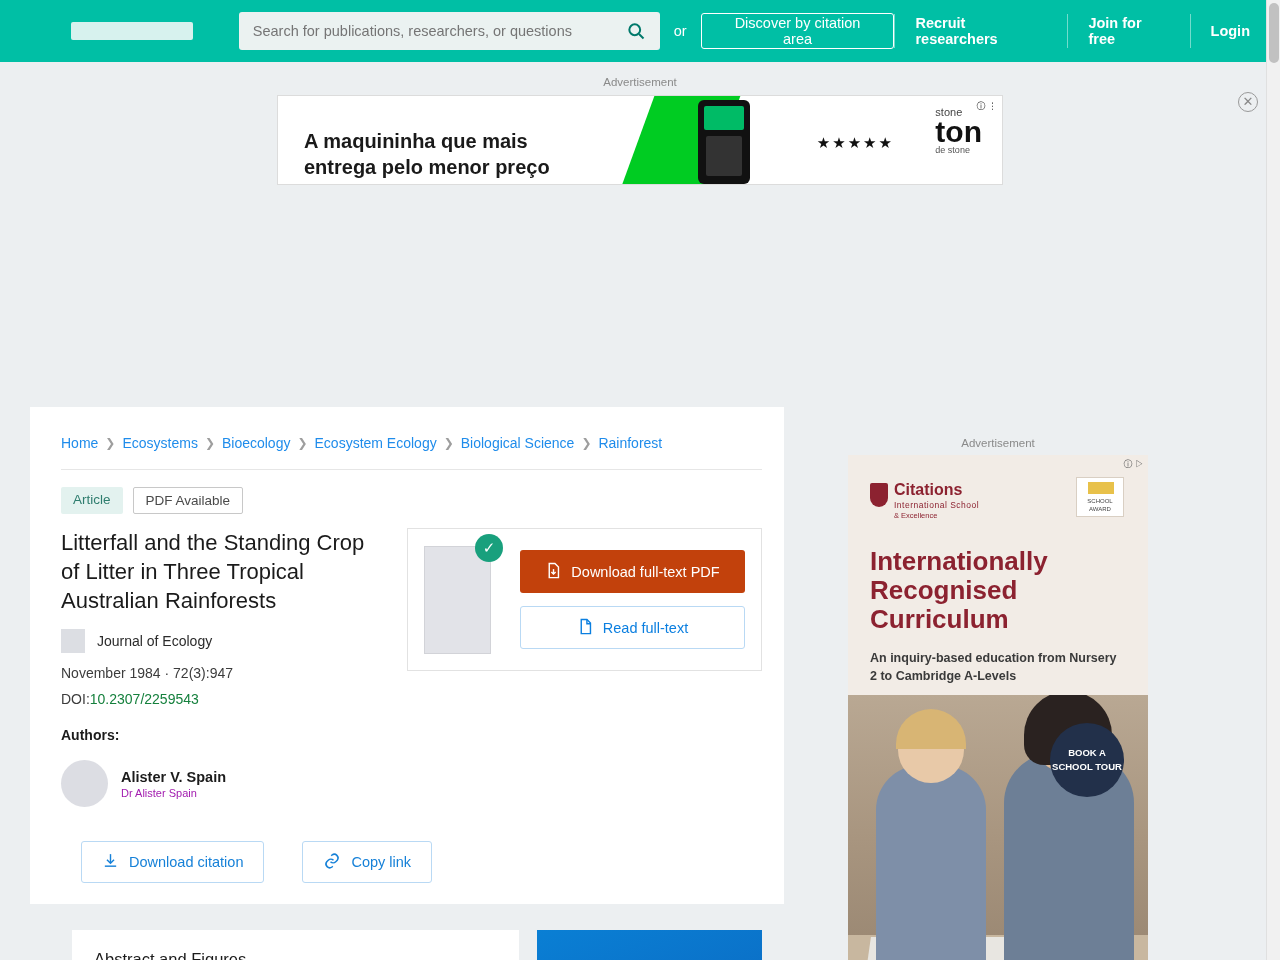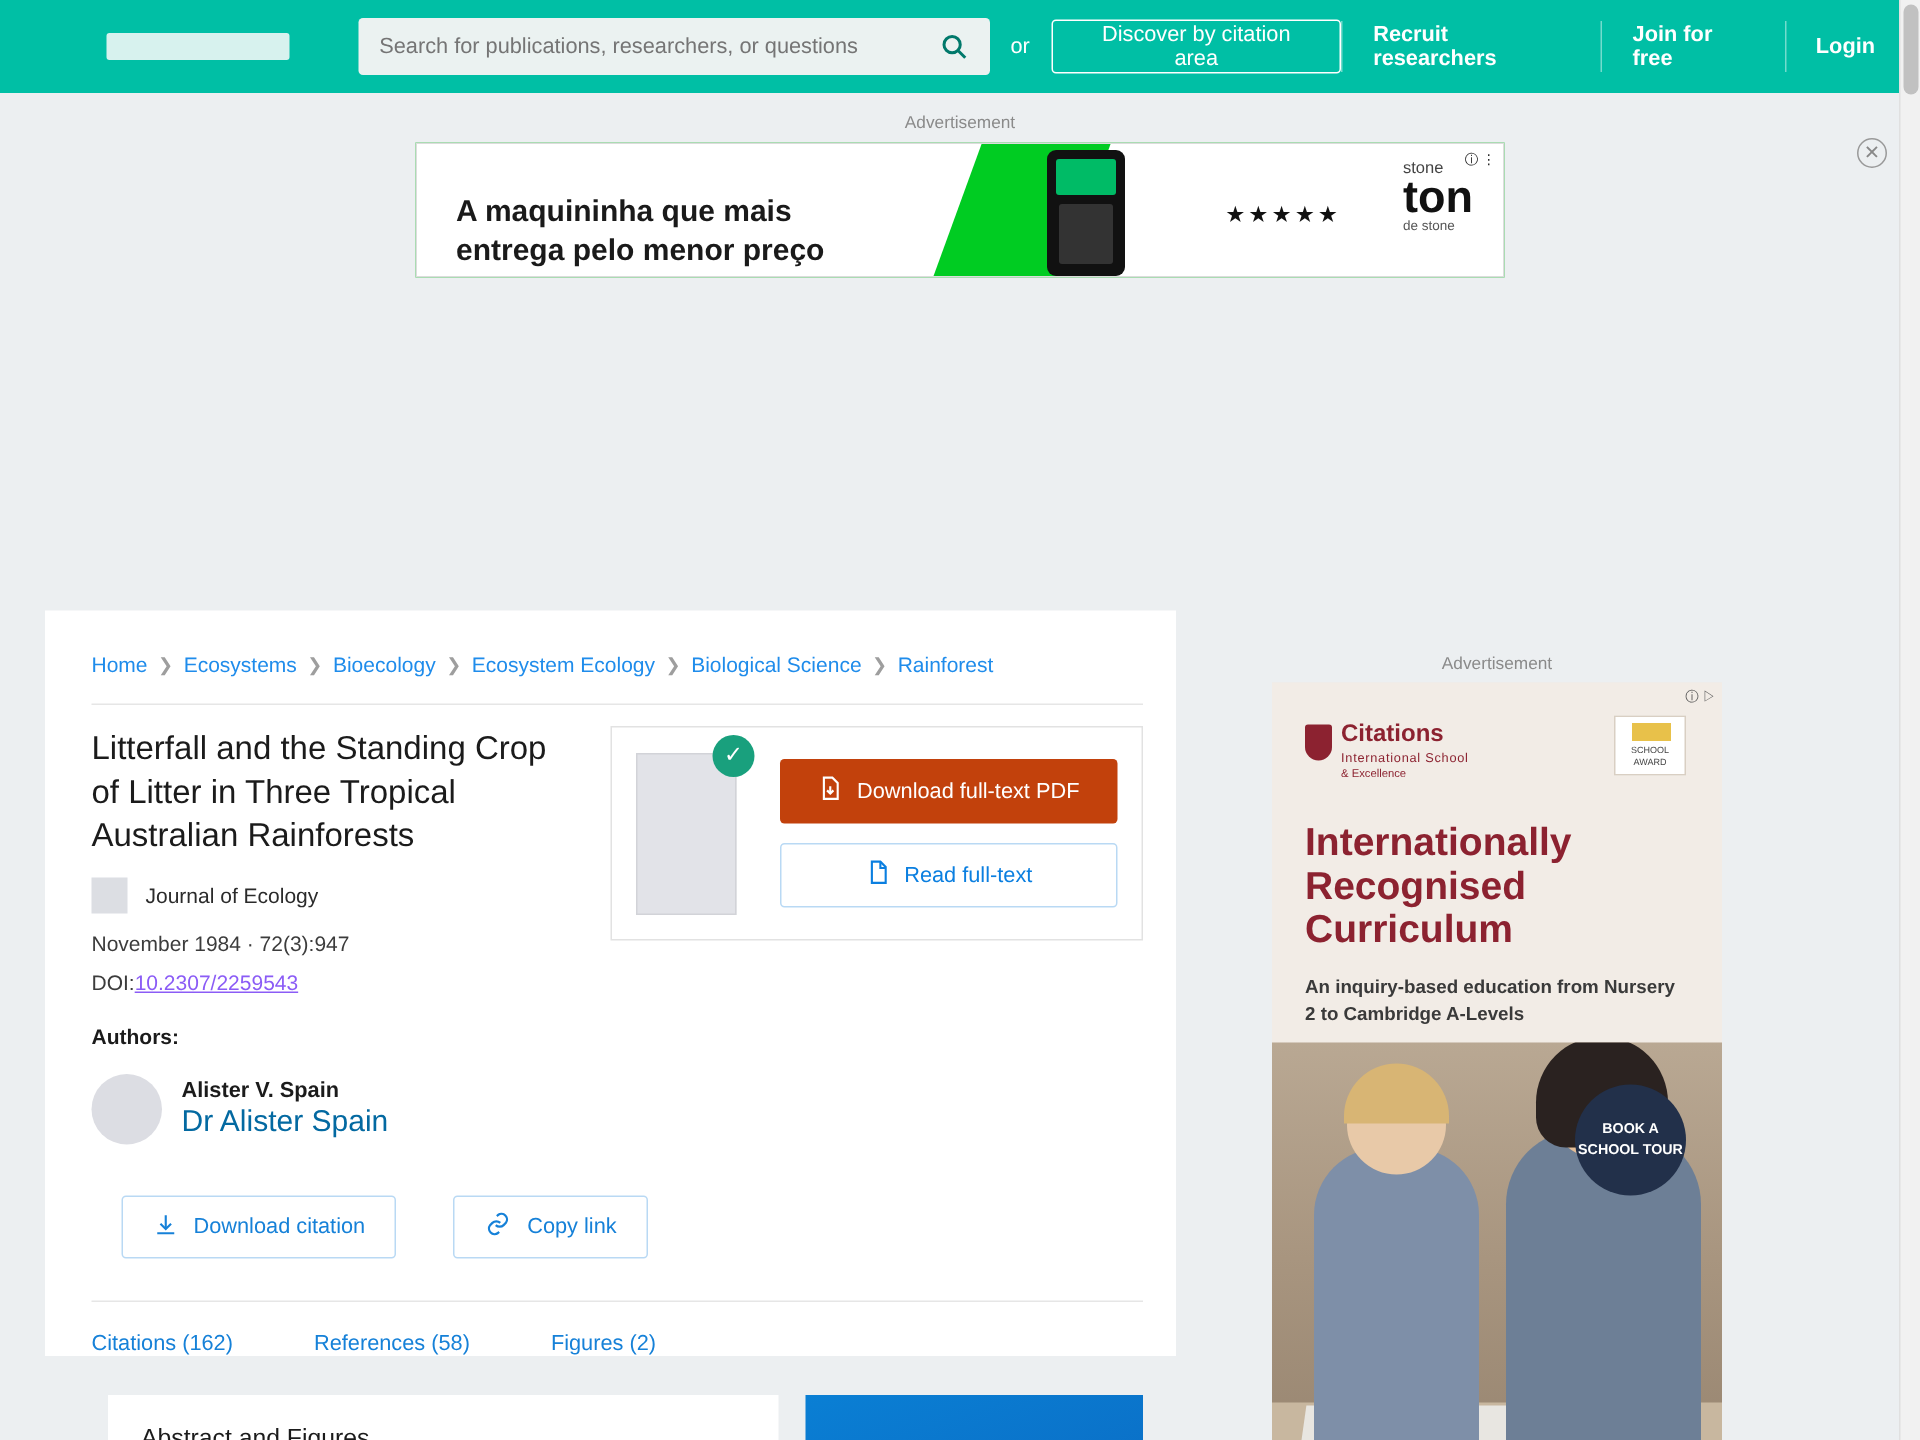--- a/index.html
+++ b/index.html
@@ -112,27 +112,27 @@
   }
 
   .pub-row { display:flex; margin-top:14px; }
   .pub-left { width:340px; }
   .pub-title { font-size:22px; line-height:1.32; color:#1b1b1b; font-weight:normal; margin:0; }
   .journal-row { display:flex; align-items:center; margin-top:14px; }
   .journal-thumb { width:24px; height:24px; background:#dcdee3; }
   .journal-name { margin-left:12px; font-size:14px; color:#2b2b2b; }
   .pub-date { margin-top:12px; font-size:14px; color:#3c3c3c; }
   .doi-row { margin-top:10px; font-size:14px; color:#3c3c3c; }
-  .doi-row a { color:#8b5cf6; text-decoration:underline; }
+  .doi-row a { color:#15803d; }
   .authors-label { margin-top:20px; font-weight:bold; font-size:14px; color:#1b1b1b; }
   .author { display:flex; align-items:center; margin-top:17px; }
   .avatar { width:47px; height:47px; border-radius:50%; background:#dcdde3; }
   .author-meta { margin-left:13px; }
   .author-name { font-weight:bold; font-size:14.5px; color:#1b1b1b; }
-  .author-sub { font-size:20px; color:#0369a1; margin-top:2px; }
+  .author-sub { font-size:11px; color:#a21caf; margin-top:2px; }
 
   .pub-right {
     margin-left:28px; width:355px; height:143px; border:1px solid #e2e2e2;
     display:flex; align-items:center; padding:16px;
   }
   .paper-thumb {
     width:77px; height:108px; background:#e2e3e8; border:1px solid #d2d3d8; position:relative;
   }
   .check-badge {
     position:absolute; right:-13px; top:-13px; width:28px; height:28px; border-radius:50%;
@@ -278,20 +278,24 @@
       <a>Bioecology</a>
       <span class="sep">❯</span>
       <a>Ecosystem Ecology</a>
       <span class="sep">❯</span>
       <a>Biological Science</a>
       <span class="sep">❯</span>
       <a>Rainforest</a>
     </div>
     <div class="bc-rule"></div>
 
+    <div class="badges">
+      <span class="badge-article">Article</span>
+      <span class="badge-pdf">PDF Available</span>
+    </div>
 
     <div class="pub-row">
       <div class="pub-left">
         <h1 class="pub-title">Litterfall and the Standing Crop of Litter in Three Tropical Australian Rainforests</h1>
 
         <div class="journal-row">
           <div class="journal-thumb"></div>
           <span class="journal-name">Journal of Ecology</span>
         </div>
 

